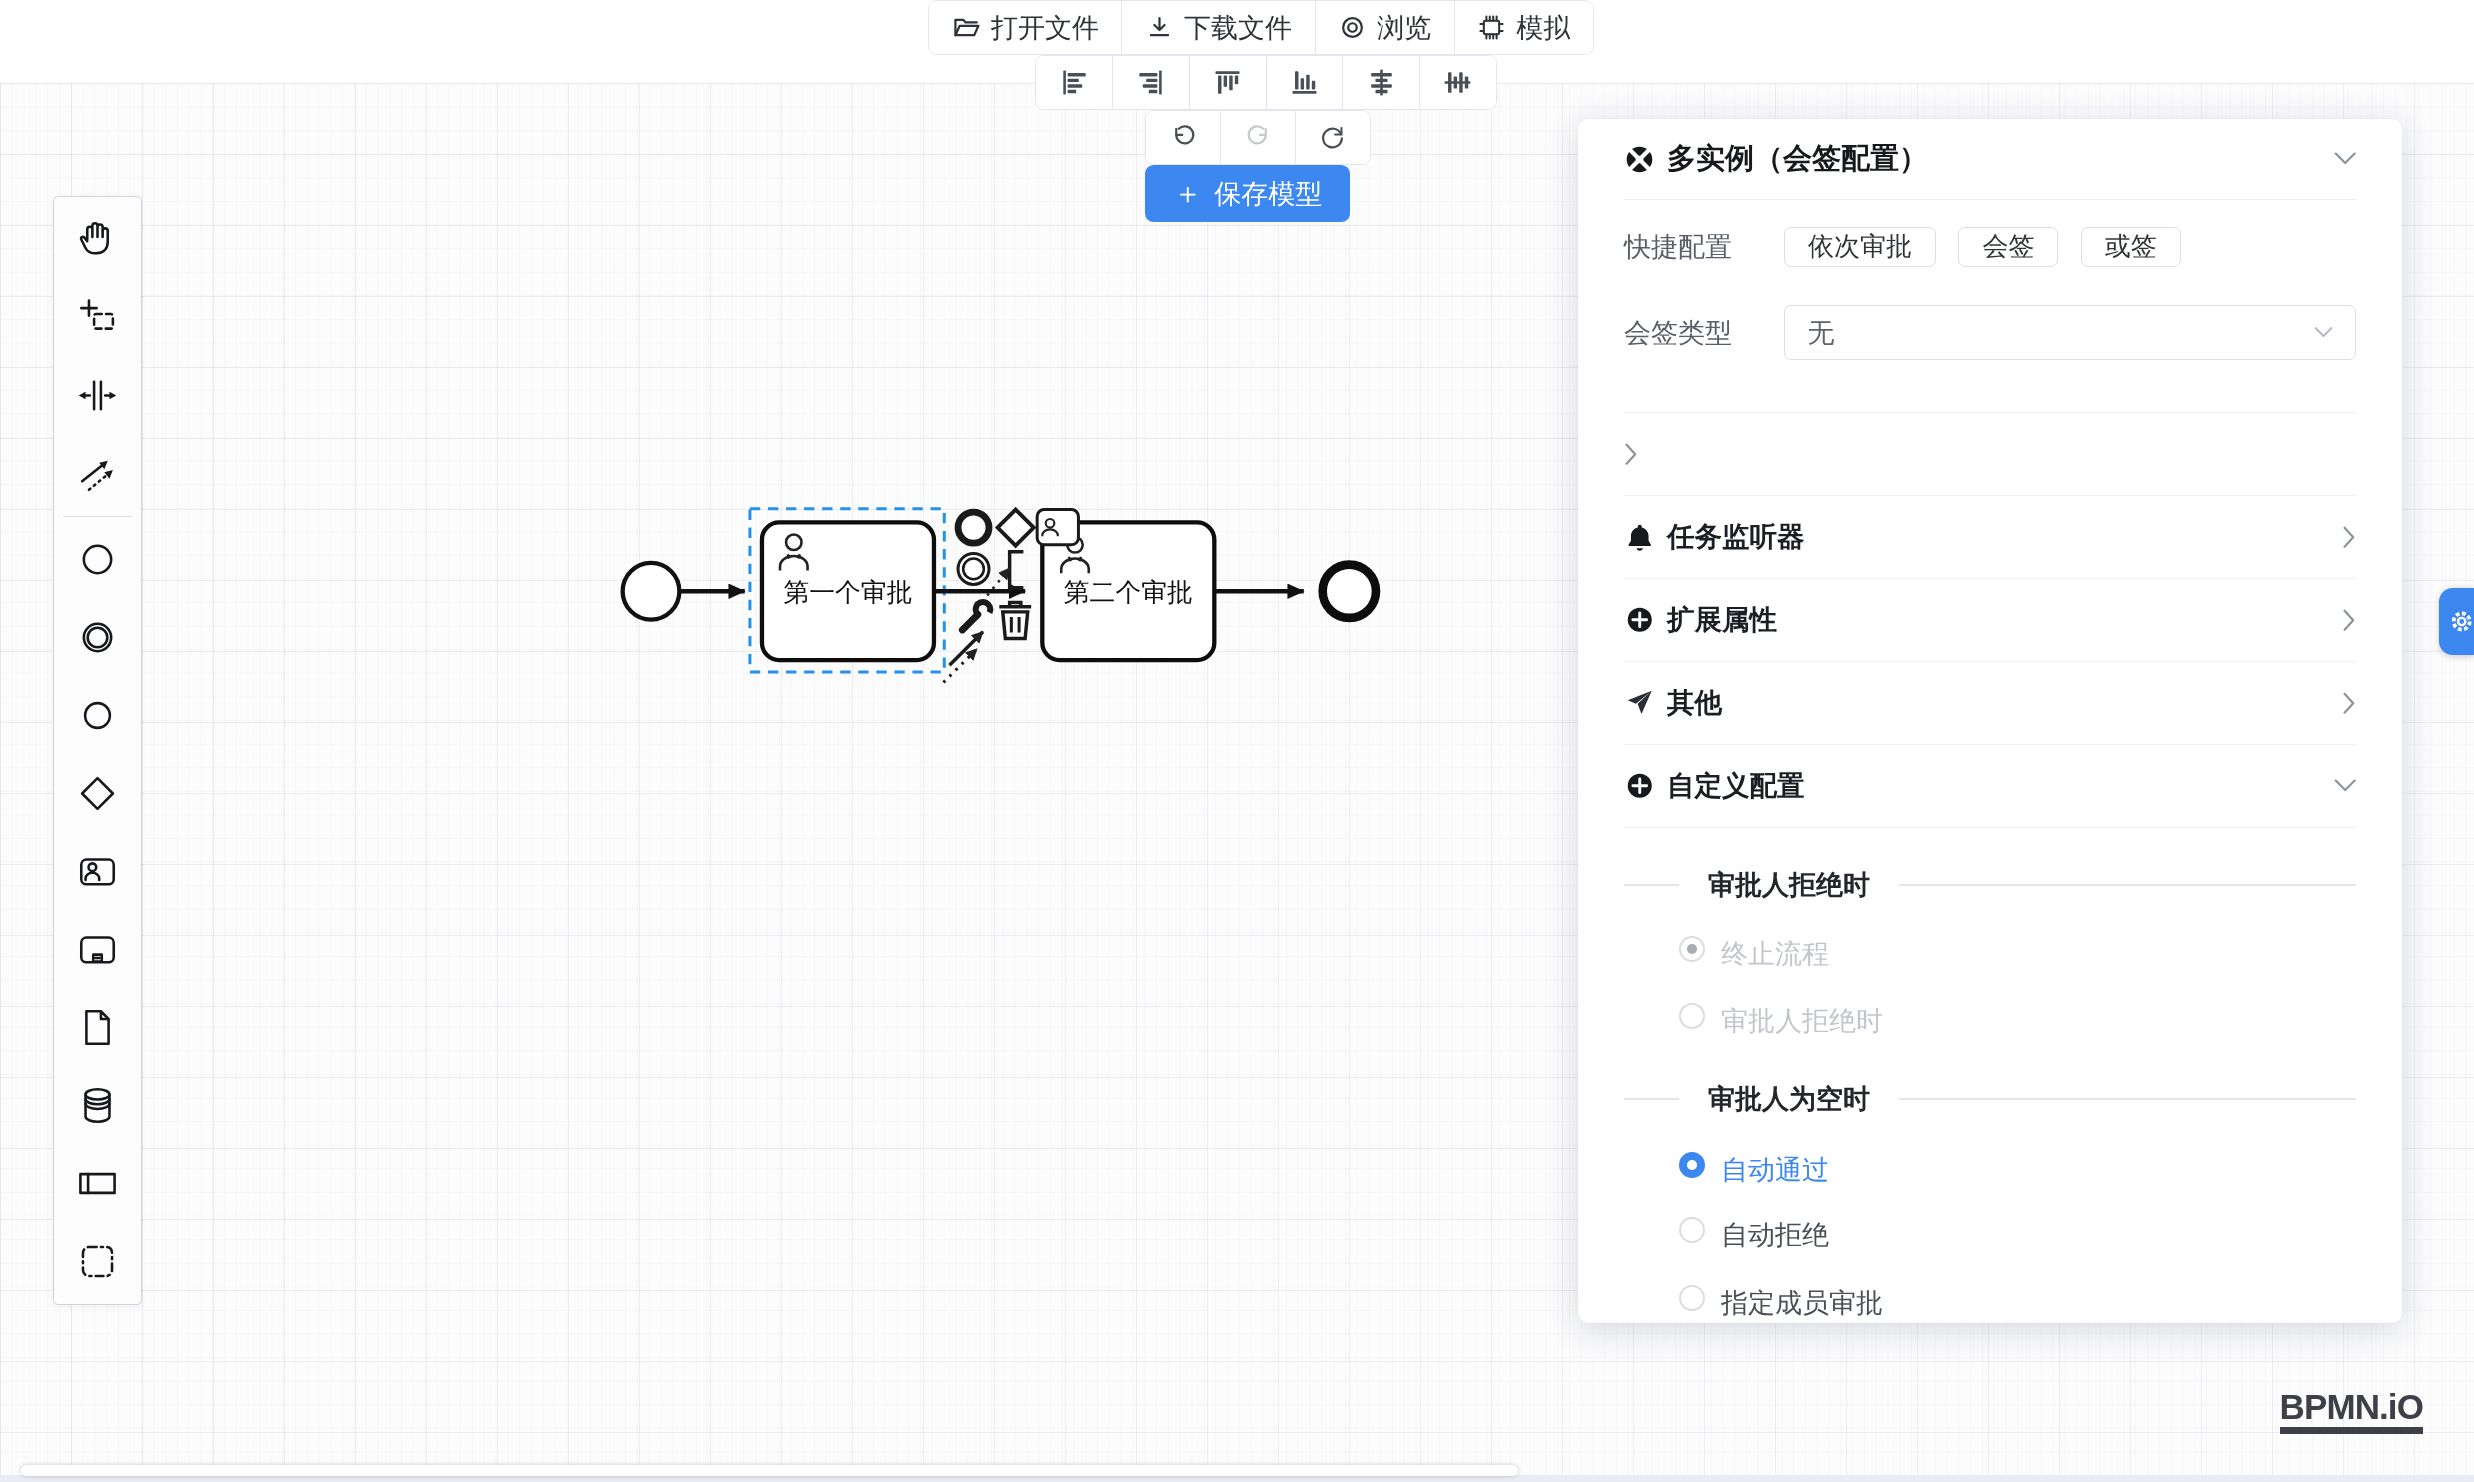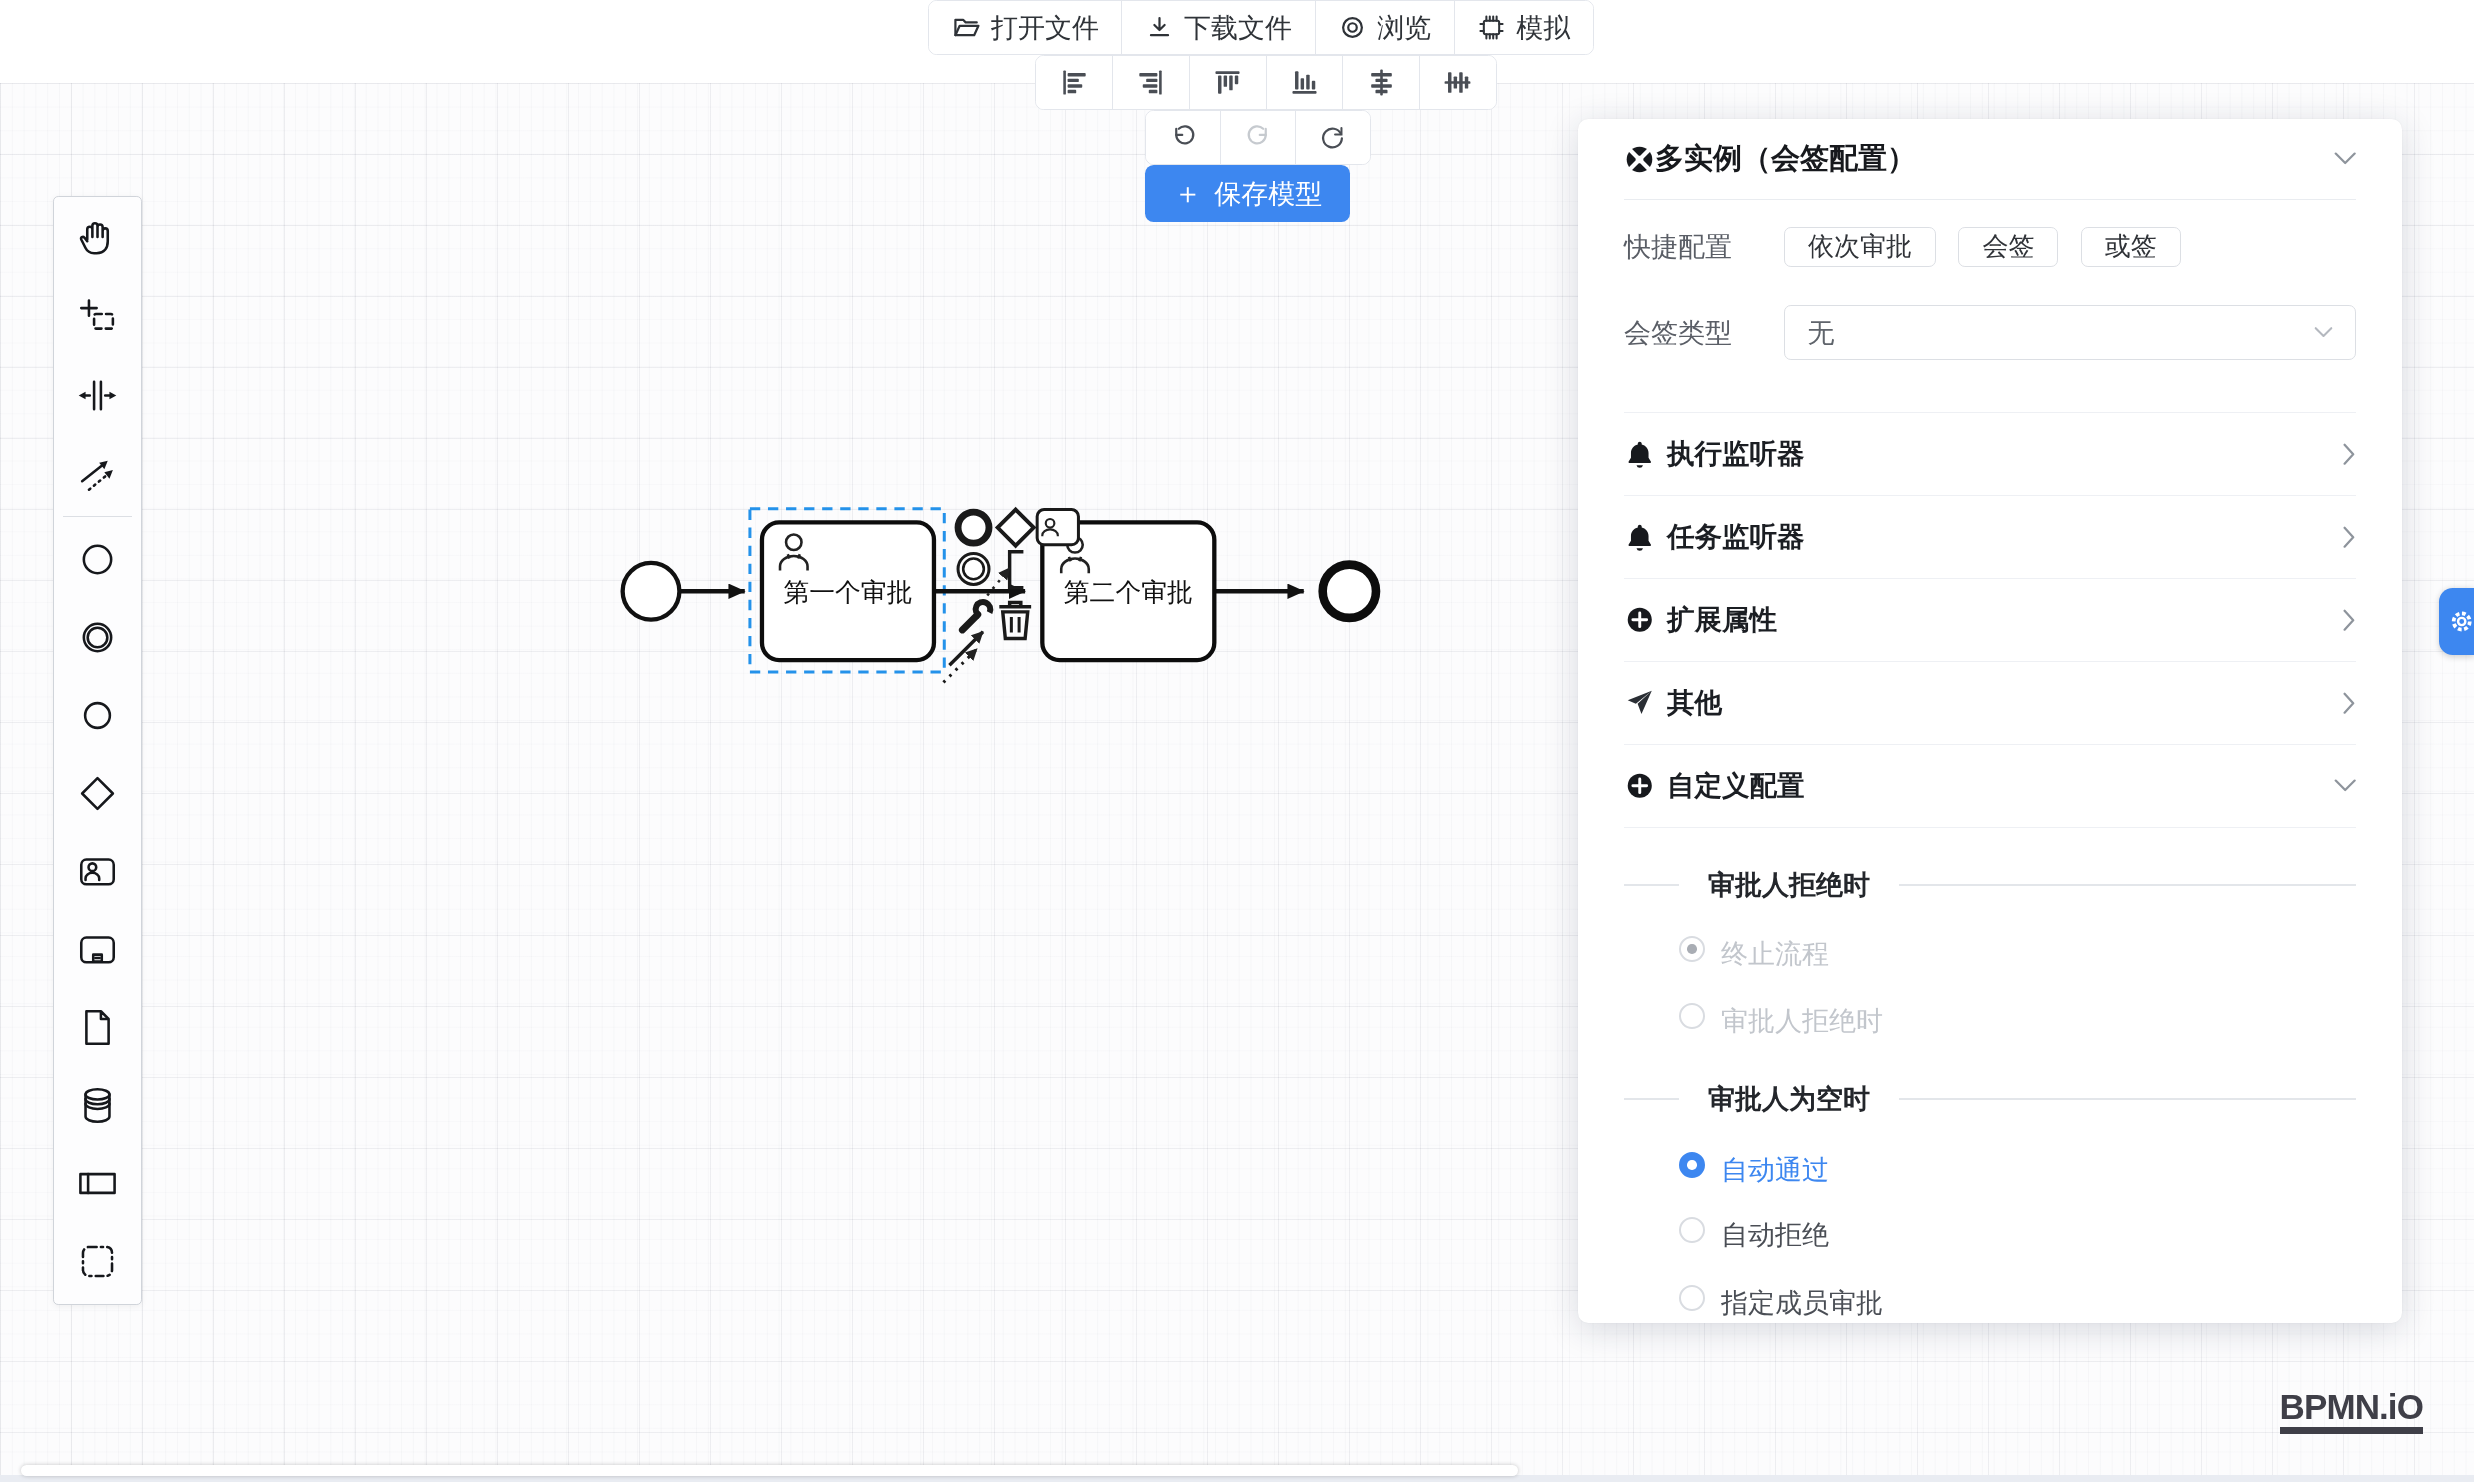--- a/index.html
+++ b/index.html
@@ -38,21 +38,21 @@
            border:1.7px solid #d0d4da;border-radius:5.2px;box-sizing:border-box;
            box-shadow:0 1.7px 6.9px rgba(0,0,0,.05);padding:3.4px 0;}
   .pal-item{height:78px;display:flex;align-items:center;justify-content:center;cursor:pointer;}
   .pal-div{height:1.7px;background:#dcdfe4;margin:3.4px 8.6px;}
   .pi{stroke:#16181c;fill:none;stroke-width:3;stroke-linecap:round;stroke-linejoin:round;}
 
   
   .props{position:absolute;left:1578px;top:119px;width:824px;height:1204px;background:#fff;
          border-radius:10.3px;box-shadow:0 6.9px 34px rgba(25,35,70,.16),0 0 1.7px rgba(0,0,0,.06);
          box-sizing:border-box;padding:0 46px;overflow:hidden;}
-  .p-header{display:flex;align-items:center;height:80px;border-bottom:1.7px solid #e9ecf0;}
+  .p-header{display:flex;align-items:center;gap:12px;height:80px;border-bottom:1.7px solid #e9ecf0;}
   .p-title{flex:1;font-size:29px;font-weight:700;color:#17191d;}
   .chev{flex:none;display:flex;}
   .form-row{display:flex;align-items:center;}
   .form-label{width:160px;font-size:27px;color:#5a5e66;flex:none;}
   .quick-row{margin-top:19px;height:55px;}
   .mini-btn{height:40px;display:flex;align-items:center;padding:0 23px;margin-right:22.4px;
             border:1.7px solid #dcdfe4;border-radius:6.9px;background:#fff;font-size:26px;color:#303338;
             box-sizing:border-box;cursor:pointer;}
   .sign-row{margin-top:31px;height:55px;}
   .select{flex:1;height:55px;border:1.7px solid #dcdfe4;border-radius:6.9px;display:flex;align-items:center;
@@ -442,29 +442,20 @@
         <span class="chev">
           <svg width="19" height="13" viewBox="0 0 22 15" fill="none" stroke="#b4b8bf" stroke-width="2.4" stroke-linecap="round" stroke-linejoin="round">
               <path d="M2 2.5 L11 11.5 L20 2.5"></path>
             </svg>
           </span>
       </div>
     </div>
 
     <div class="sections">
       <div class="sec-row">
-        <span class="sec-label">
-          <span class="sec-ico">
-            <svg width="27.5" height="29" viewBox="0 0 32 34">
-                <path d="M16 2c1.3 0 2.3 1 2.3 2.2v1.1c4.6 1 8 5.1 8 9.9v5.6l2.7 4.3c.5.8-.1 1.9-1 1.9H4c-.9 0-1.5-1.1-1-1.9l2.7-4.3v-5.6c0-4.8 3.4-8.9 8-9.9V4.2C13.7 3 14.7 2 16 2z" fill="#17191d"></path>
-                <path d="M12.2 29.5a3.9 3.9 0 0 0 7.6 0z" fill="#17191d"></path>
-              </svg>
-            </span>
-          <span>执行监听器</span>
-        </span>
         <span class="chev">
           <svg width="13.8" height="22.4" viewBox="0 0 16 26" fill="none" stroke="#8e949c" stroke-width="2.6" stroke-linecap="round" stroke-linejoin="round">
               <path d="M3 2 L13 13 L3 24"></path>
             </svg>
           </span>
       </div>
       <div class="sec-row">
         <span class="sec-label">
           <span class="sec-ico">
             <svg width="27.5" height="29" viewBox="0 0 32 34">

